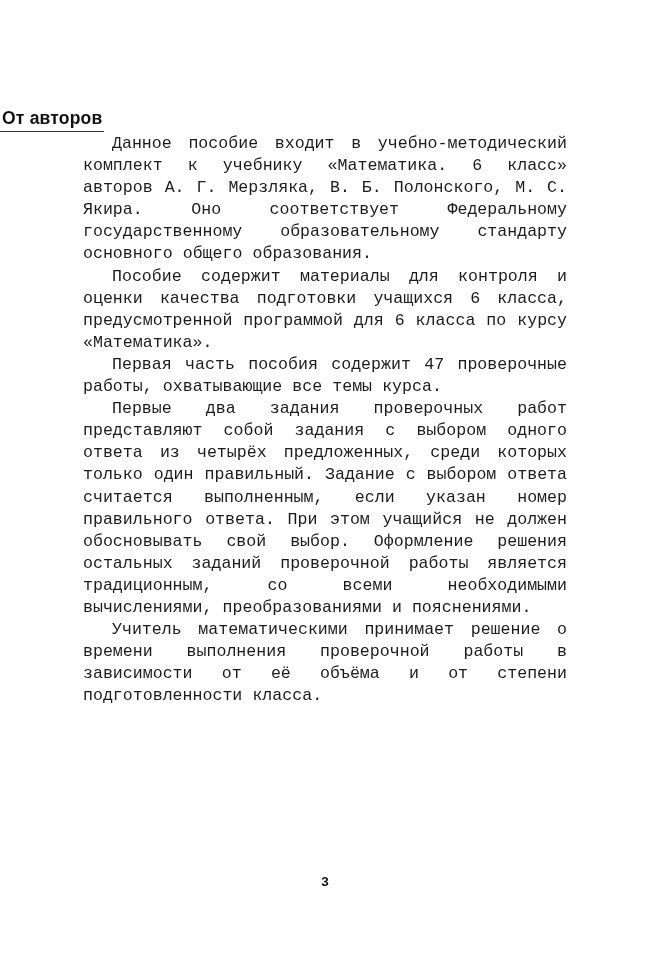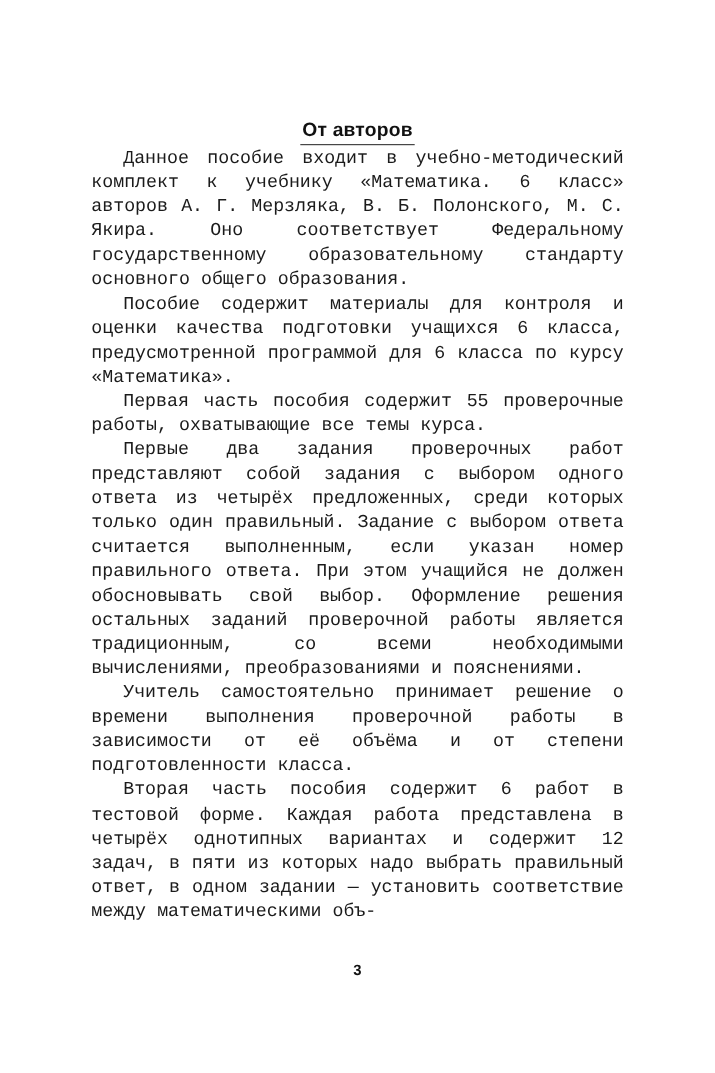--- a/index.html
+++ b/index.html
@@ -27,21 +27,21 @@
     height: 975px;
     background: #ffffff;
   }
 
   
   .heading-block {
     position: absolute;
     left: 0;
     top: 96px;
     width: 650px;
-    text-align: center;
+    text-align: left;
     text-decoration: underline;
   }
 
   .heading-title {
     display: inline-block;
     font-family: "Liberation Sans", "DejaVu Sans", sans-serif;
     font-weight: bold;
     font-size: 17.5px;
     letter-spacing: 0.2px;
     color: #111111;
@@ -95,23 +95,22 @@
 
 <div class="page">
 
   <div class="heading-block">
     <h1 class="heading-title">От авторов</h1>
   </div>
 
   <div class="text-column">
     <p class="para">Данное пособие входит в учебно-методический комплект к учебнику «Математика. 6 класс» авторов А. Г. Мерзляка, В. Б. Полонского, М. С. Якира. Оно соответствует Федеральному государственному образовательному стандарту основного общего образования.</p>
     <p class="para">Пособие содержит материалы для контроля и оценки качества подготовки учащихся 6 класса, предусмотренной программой для 6 класса по курсу «Математика».</p>
-    <p class="para">Первая часть пособия содержит 55 проверочные работы, охватывающие все темы курса.</p>
+    <p class="para">Первая часть пособия содержит 47 проверочные работы, охватывающие все темы курса.</p>
     <p class="para">Первые два задания проверочных работ представляют собой задания с выбором одного ответа из четырёх предложенных, среди которых только один правильный. Задание с выбором ответа считается выполненным, если указан номер правильного ответа. При этом учащийся не должен обосновывать свой выбор. Оформление решения остальных заданий проверочной работы является традиционным, со всеми необходимыми вычислениями, преобразованиями и пояснениями.</p>
-    <p class="para">Учитель самостоятельно принимает решение о времени выполнения проверочной работы в зависимости от её объёма и от степени подготовленности класса.</p>
-    <p class="para clipped">Вторая часть пособия содержит 6 работ в тестовой форме. Каждая работа представлена в четырёх однотипных вариантах и содержит 12 задач, в пяти из которых надо выбрать правильный ответ, в одном задании — установить соответствие между математическими объ-</p>
+    <p class="para">Учитель математическими принимает решение о времени выполнения проверочной работы в зависимости от её объёма и от степени подготовленности класса.</p>
   </div>
 
   <div class="folio">
     <span>3</span>
   </div>
 
 </div>
 
 </body></html>

